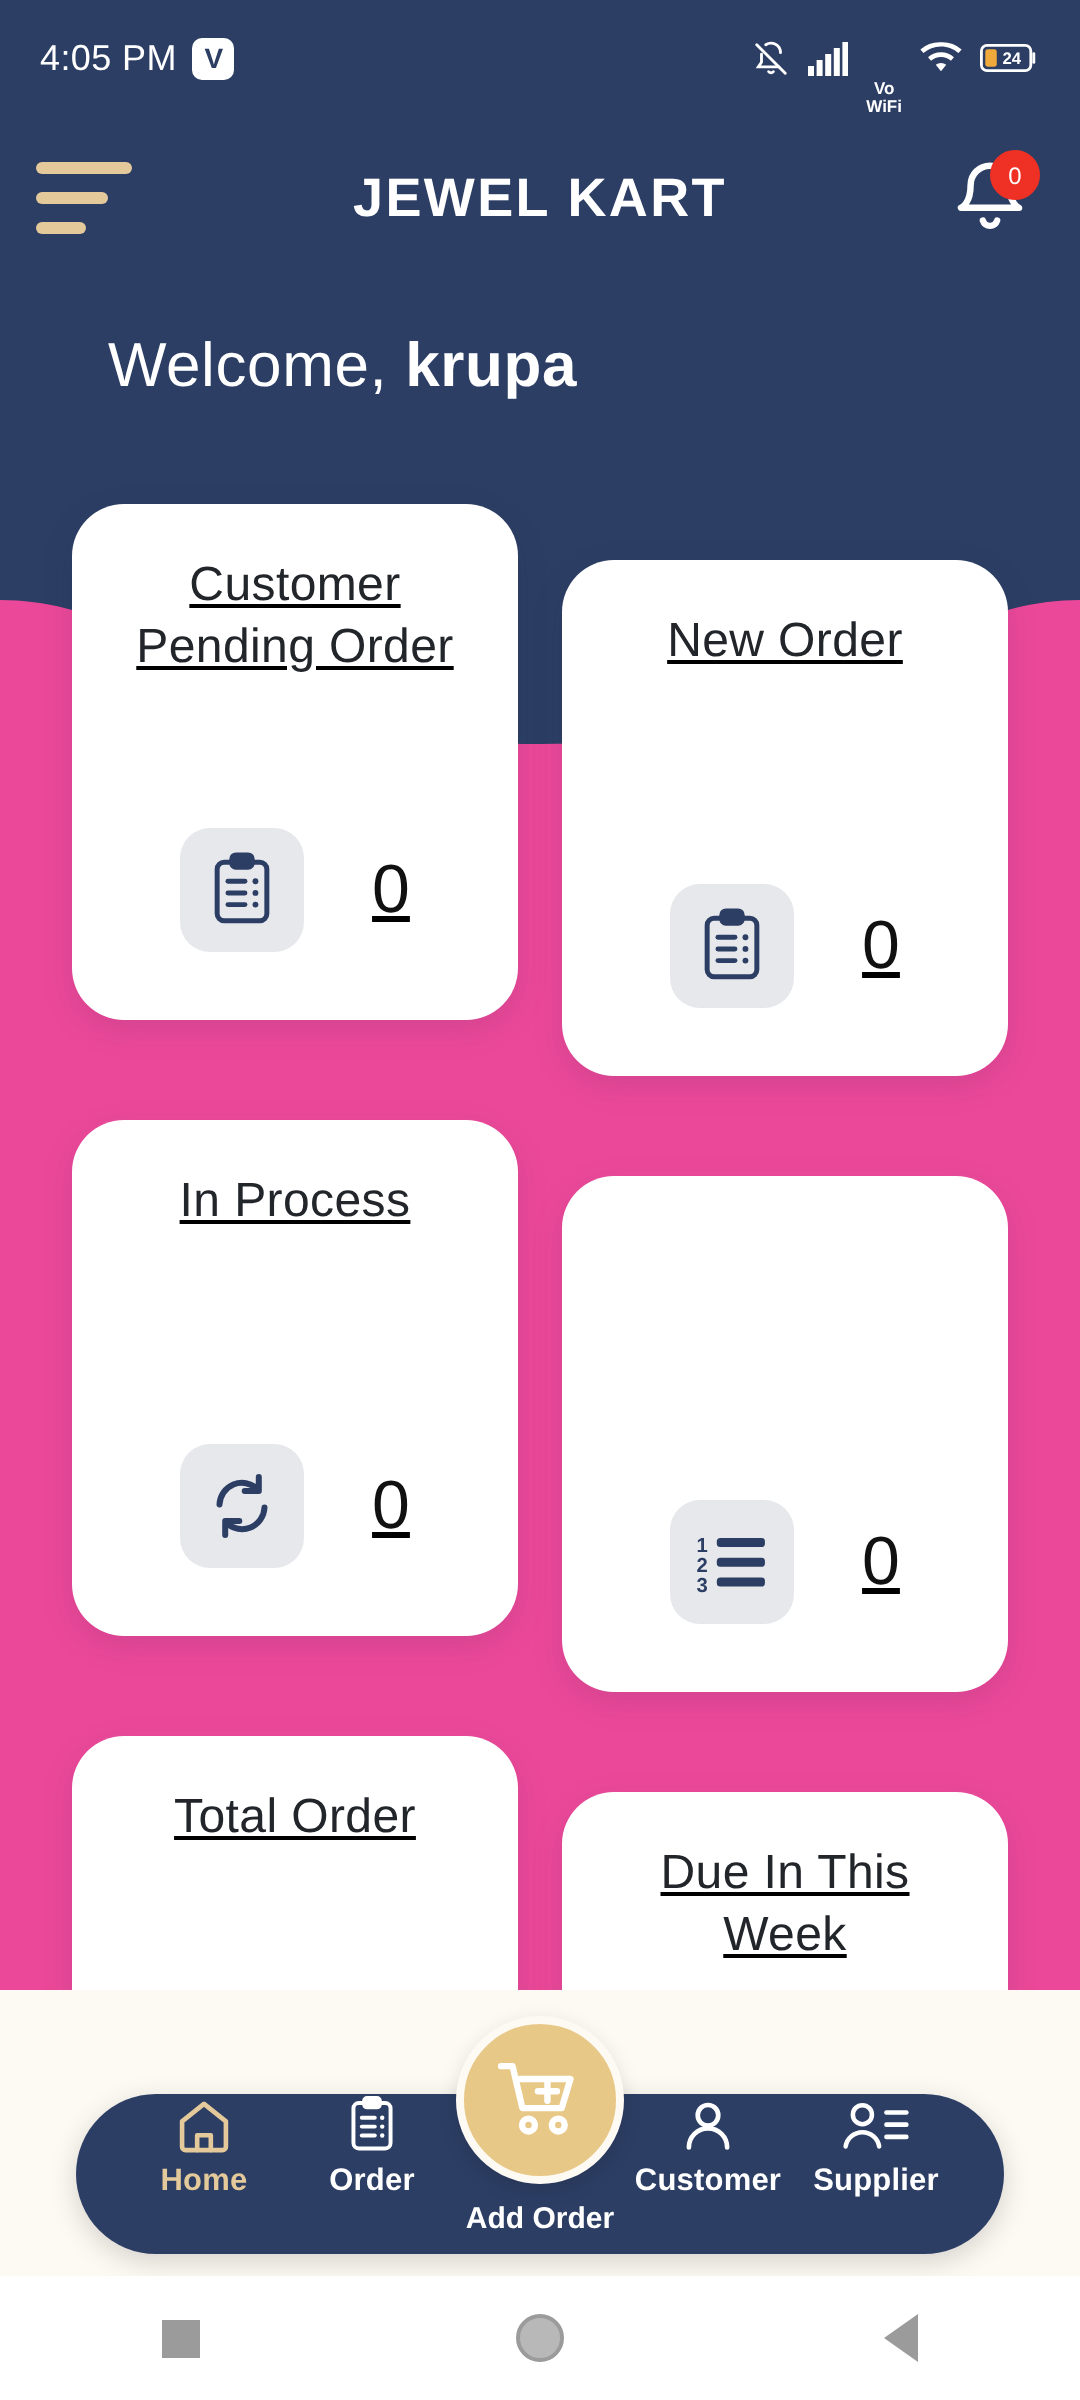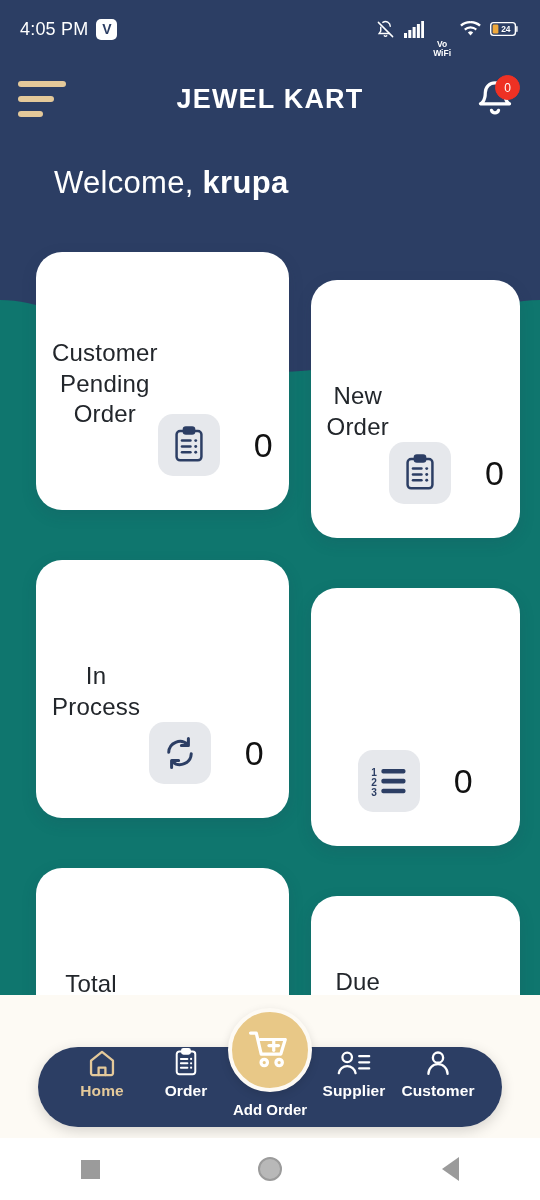--- a/index.html
+++ b/index.html
@@ -2,21 +2,21 @@
 <html><head>
 <meta charset="utf-8">
 <style>
   * { margin:0; padding:0; box-sizing:border-box; }
   html, body {
     width:540px; height:1200px;
     font-family:"Liberation Sans", sans-serif;
     background:#FDFAF4;
     overflow:hidden;
   }
-  #app { position:relative; width:540px; height:1200px; overflow:hidden; background:#0f766e; }
+  #app { position:relative; width:540px; height:1200px; overflow:hidden; background:#ec4899; }
 
   
   .header-bg {
     position:absolute; left:0; top:0; width:540px; height:380px; z-index:1;
   }
   .header-bg svg { display:block; width:540px; height:380px; }
 
   .statusbar {
     position:absolute; left:0; top:0; width:540px; height:58px; z-index:6;
     display:flex; align-items:center; justify-content:space-between;
@@ -64,22 +64,22 @@
   
   .grid {
     position:absolute; left:0; top:252px; width:540px; z-index:4;
     display:grid; grid-template-columns:1fr 1fr; column-gap:22px; row-gap:22px;
     padding:0 36px;
   }
   .card {
     background:#FFFFFF; border-radius:26px; height:258px;
     box-shadow:0 5px 16px rgba(40,50,80,.13);
     padding:26px 16px 20px 16px;
-    display:flex; flex-direction:row; align-items:center;
-    cursor:pointer; position:relative;
+    display:flex; flex-direction:column; align-items:center;
+    cursor:pointer; position:relative;text-decoration:underline;
   }
   .card.offset { margin-top:28px; }
   .card-title {
     font-size:24px; color:#22262B; font-weight:300; text-align:center;
     line-height:1.28; letter-spacing:.2px;
   }
   .card-row {
     margin-top:auto; width:100%; display:flex; align-items:center;
     justify-content:center; gap:34px; padding-bottom:14px;
   }
@@ -345,39 +345,39 @@
       <span class="nav-label">Order</span>
     </div>
 
     <div class="nav-item center">
       <span class="nav-ico"></span>
       <span class="nav-label" style="visibility:hidden">Add Order</span>
     </div>
 
     <div class="nav-item">
       <span class="nav-ico">
+        <svg width="28" height="28" viewBox="0 0 24 24" fill="none" stroke="#FFFFFF" stroke-width="2" stroke-linecap="round" stroke-linejoin="round">
+          <circle cx="12" cy="7.4" r="4.4"></circle>
+          <path d="M3.8 21.2a8.2 8.2 0 0 1 16.4 0"></path>
+        </svg>
+      </span>
+      <span class="nav-label">Customer</span>
+    </div>
+
+    <div class="nav-item">
+      <span class="nav-ico">
         <svg width="34" height="28" viewBox="0 0 30 24" fill="none" stroke="#FFFFFF" stroke-width="2" stroke-linecap="round" stroke-linejoin="round">
           <circle cx="9" cy="7" r="4.2"></circle>
           <path d="M1.6 21a7.5 7.5 0 0 1 14.8 0"></path>
           <line x1="19.6" y1="6" x2="28.4" y2="6"></line>
           <line x1="19.6" y1="11.4" x2="28.4" y2="11.4"></line>
           <line x1="19.6" y1="16.8" x2="28.4" y2="16.8"></line>
         </svg>
       </span>
       <span class="nav-label">Supplier</span>
-    </div>
-
-    <div class="nav-item">
-      <span class="nav-ico">
-        <svg width="28" height="28" viewBox="0 0 24 24" fill="none" stroke="#FFFFFF" stroke-width="2" stroke-linecap="round" stroke-linejoin="round">
-          <circle cx="12" cy="7.4" r="4.4"></circle>
-          <path d="M3.8 21.2a8.2 8.2 0 0 1 16.4 0"></path>
-        </svg>
-      </span>
-      <span class="nav-label">Customer</span>
     </div>
   </div>
 
   <div class="fab">
     <svg width="44" height="42" viewBox="0 0 26 24" fill="none" stroke="#FFFFFF" stroke-width="1.9" stroke-linecap="round" stroke-linejoin="round">
       <path d="M1.5 2h3.4l2.9 12.4h11.6l2.6-8.6H7.1"></path>
       <circle cx="9.6" cy="19.4" r="1.9"></circle>
       <circle cx="18.4" cy="19.4" r="1.9"></circle>
       <line x1="15.2" y1="6.6" x2="15.2" y2="12.2"></line>
       <line x1="12.4" y1="9.4" x2="18" y2="9.4"></line>

